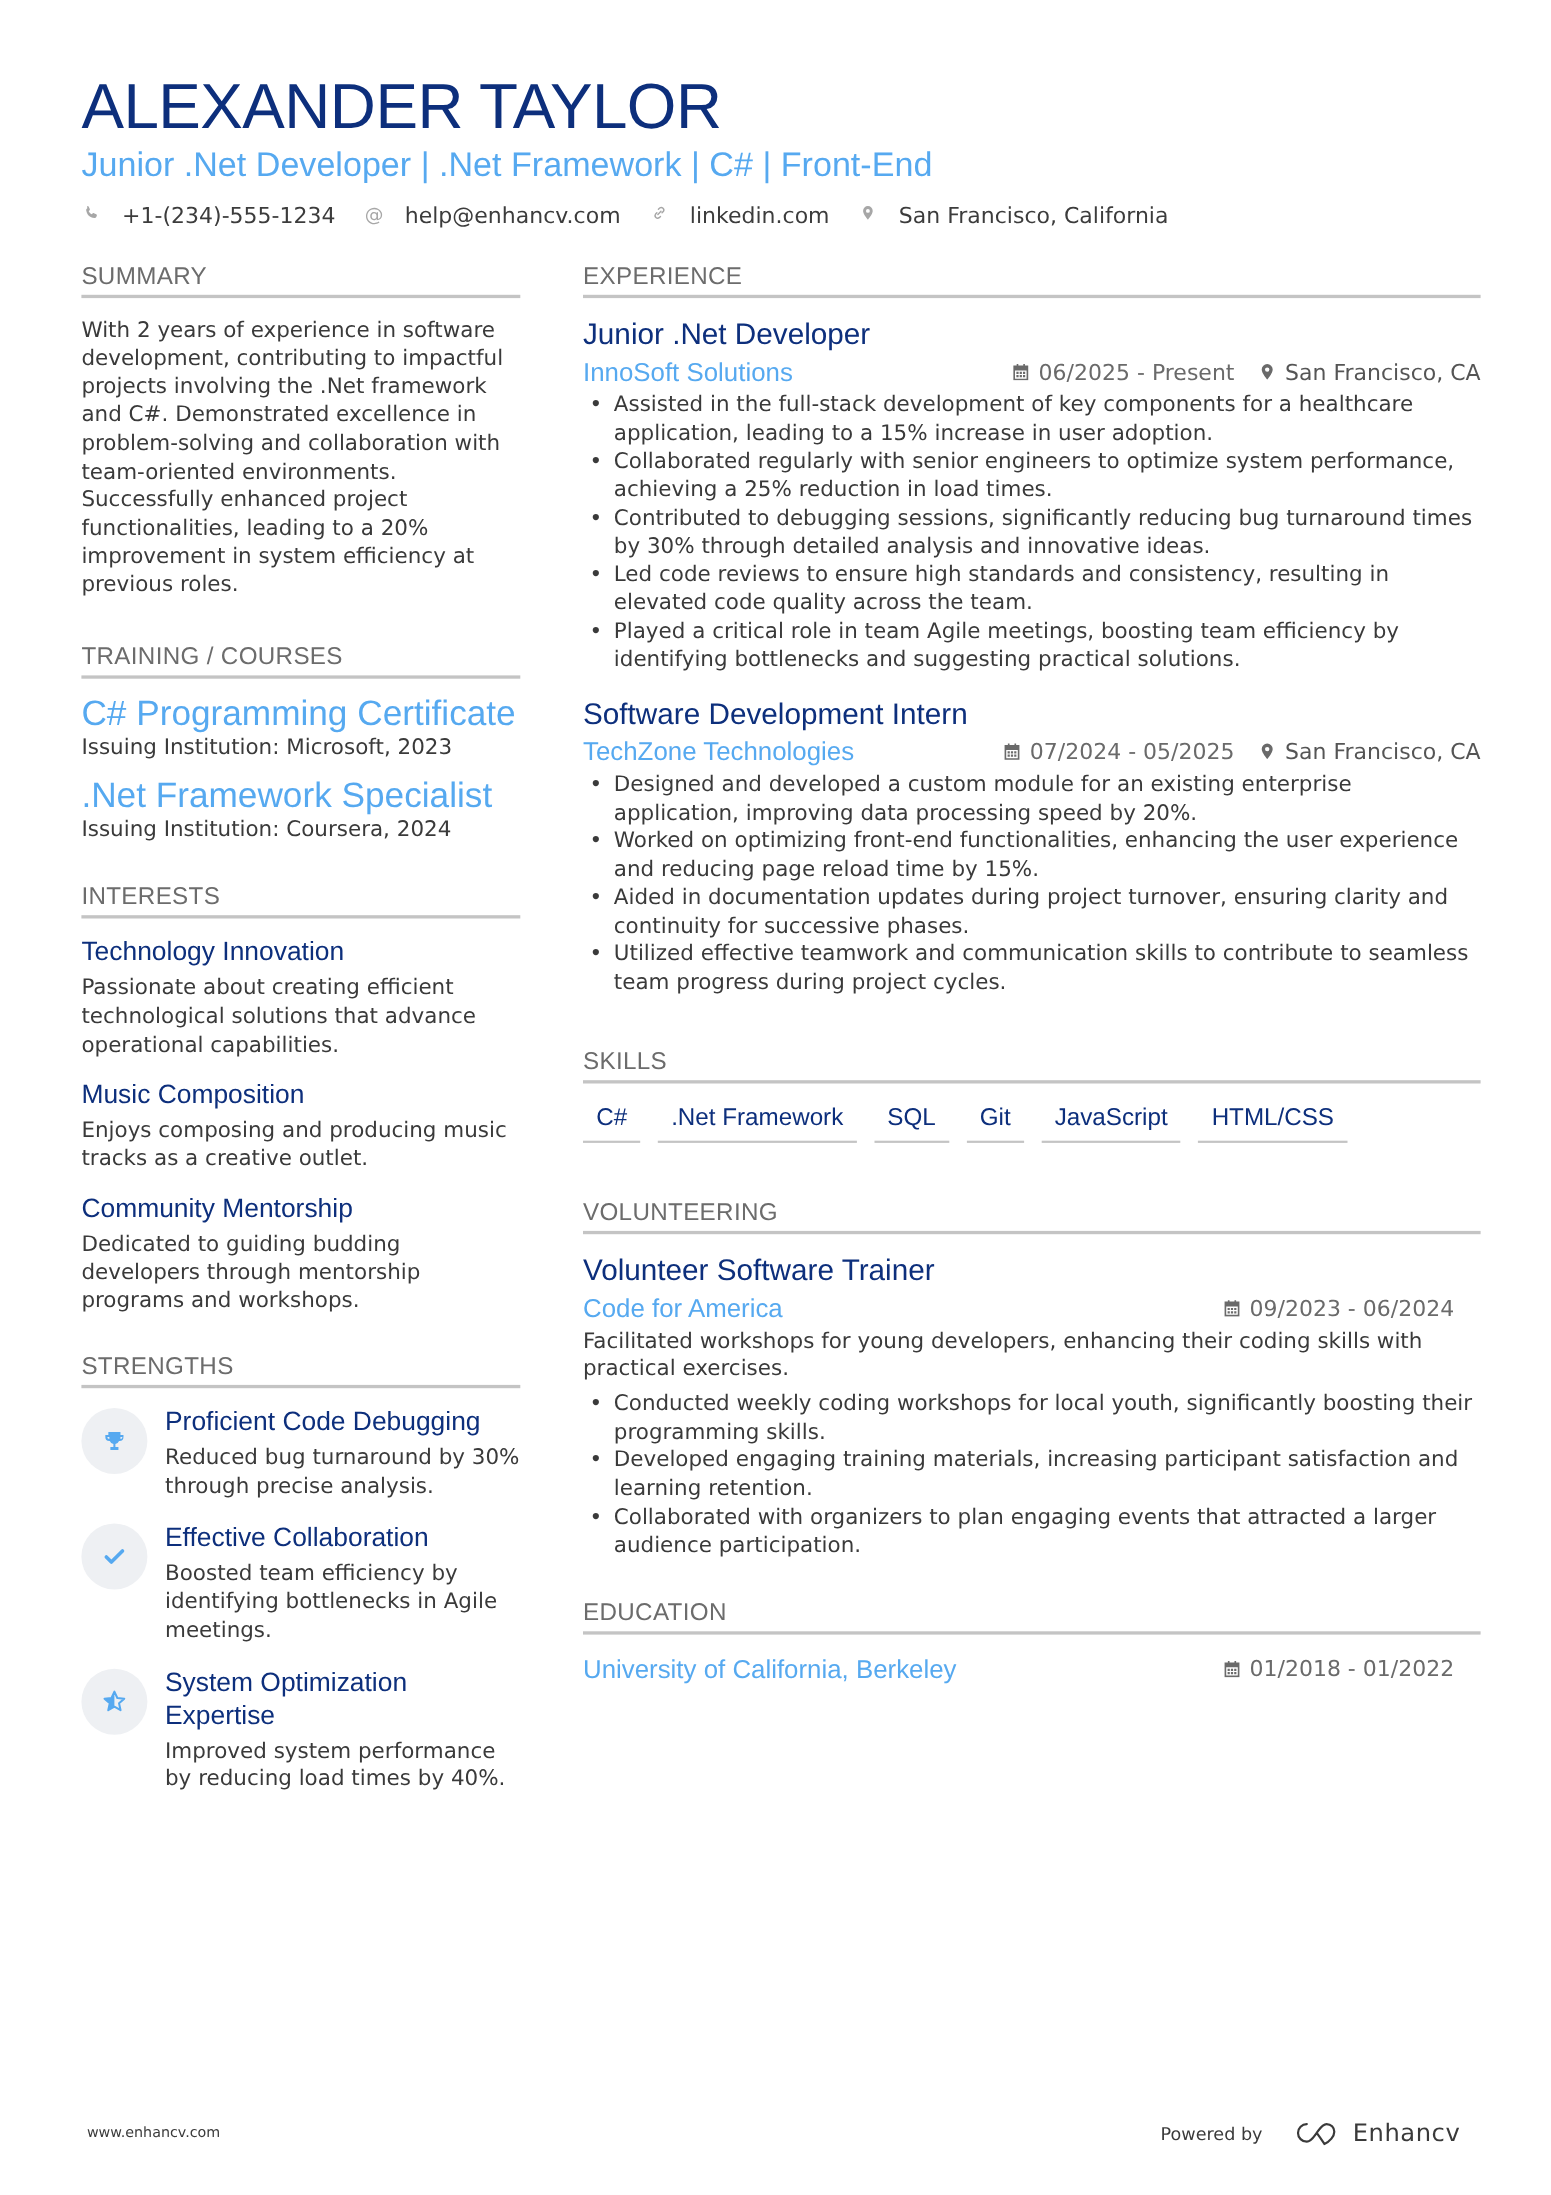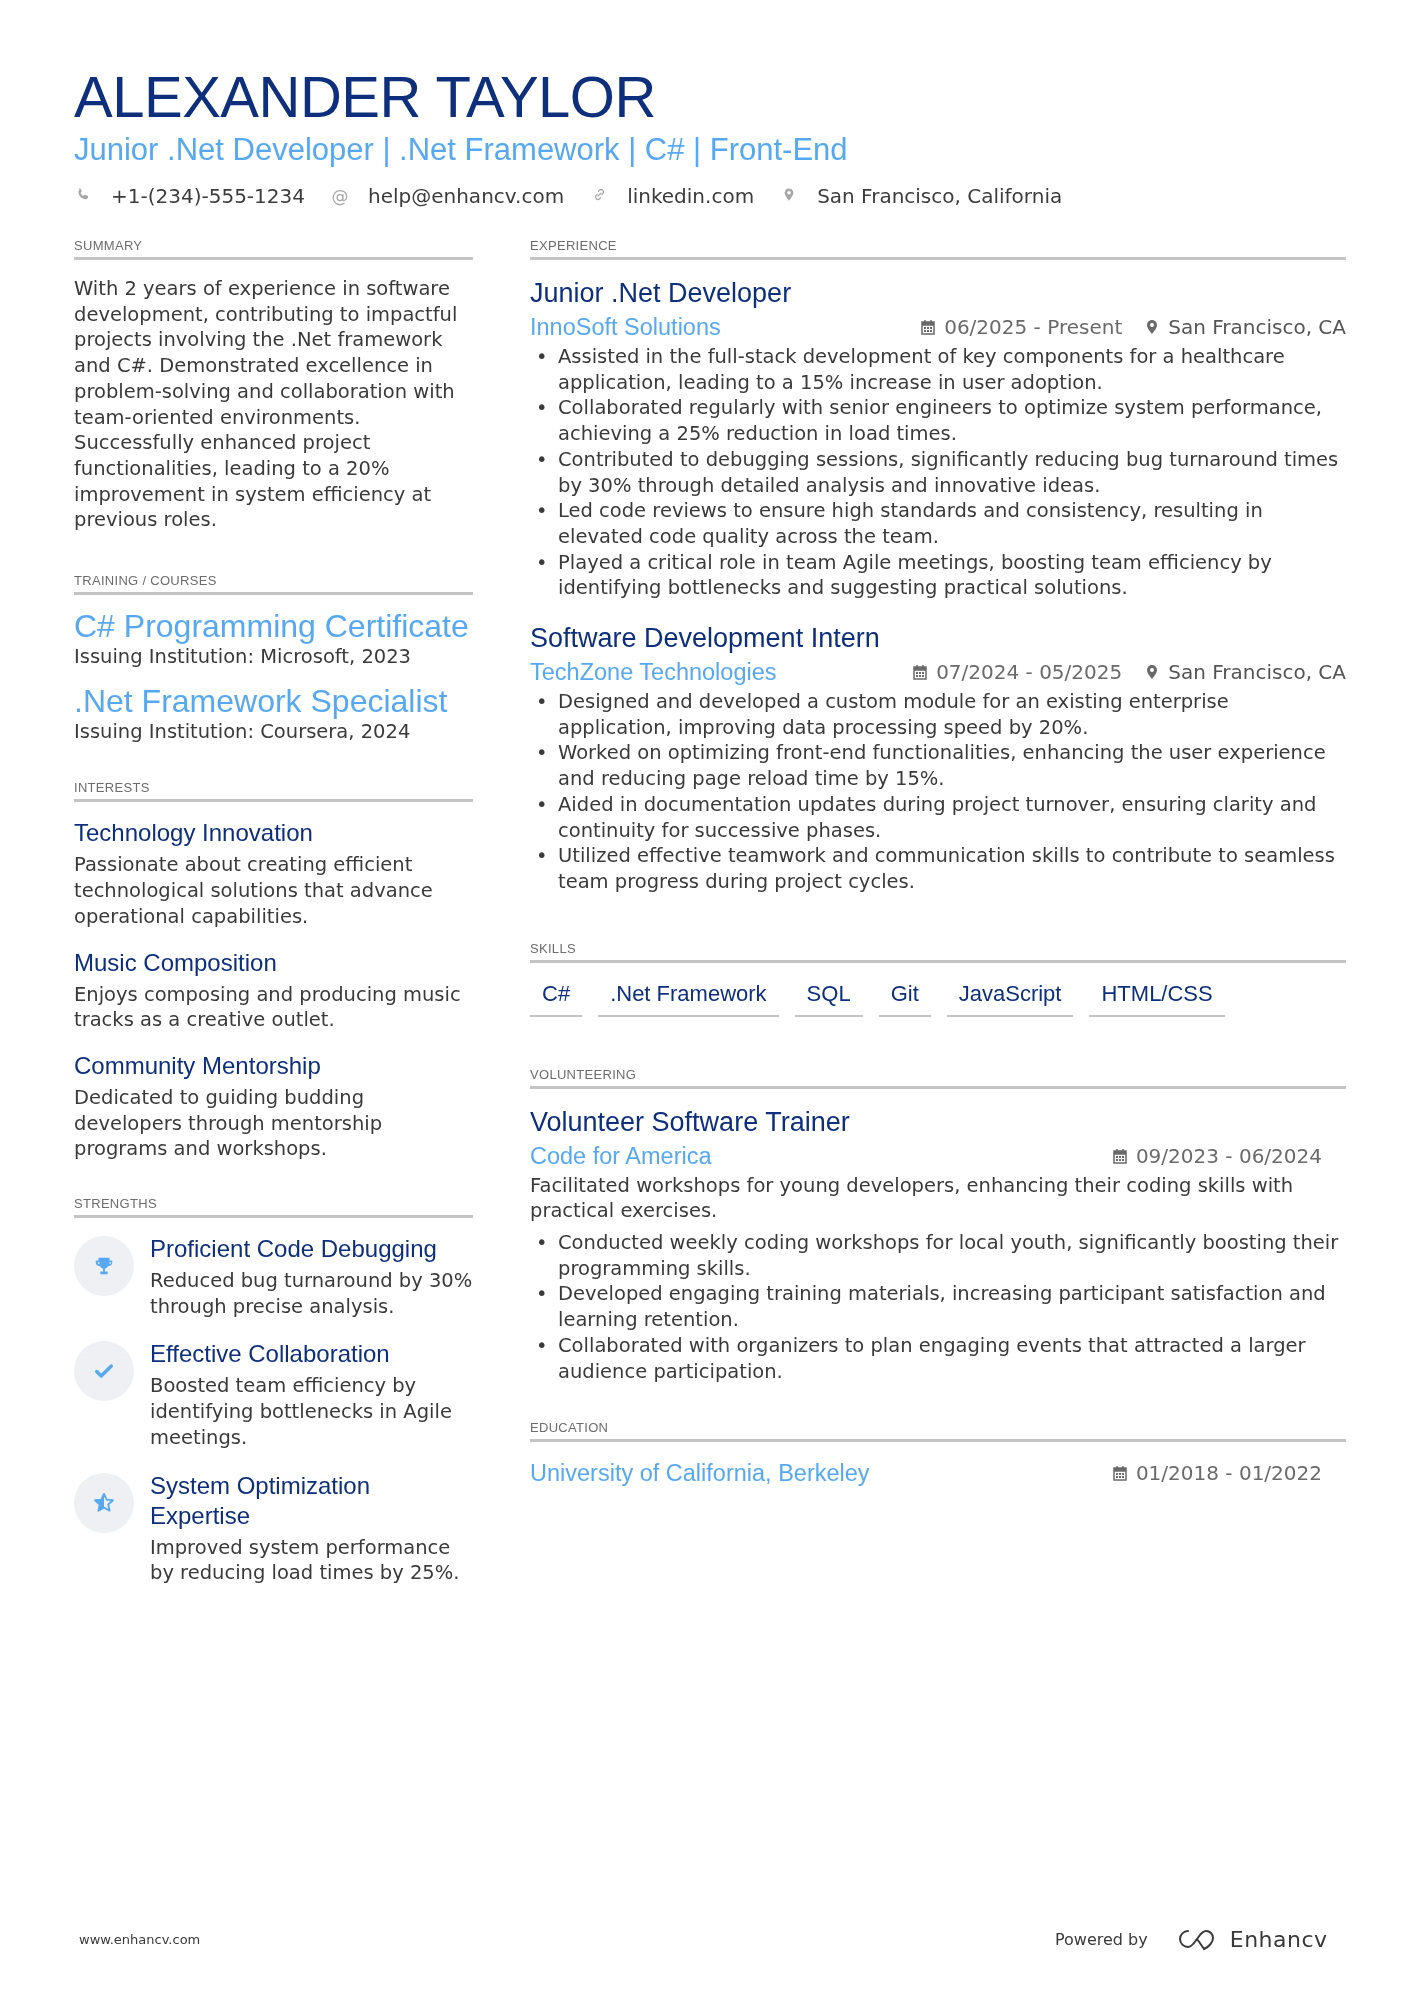--- a/index.html
+++ b/index.html
@@ -13,21 +13,21 @@
   .headline { font-family: "Liberation Sans", sans-serif; font-size: 31px; line-height: 40px; color: #56a9f0; margin-top: -2px; }
   .contacts { display: flex; gap: 26px; margin-top: 14px; font-size: 20px; color: #3c3c3c; align-items: center; }
   .contact { display: flex; align-items: center; gap: 19px; }
   .cicon { color: #a7a7a7; font-size: 17px; width: 18px; text-align: center; }
 
   
   .col-left { position: absolute; left: 74px; top: 238px; width: 399px; }
   .col-right { position: absolute; left: 530px; top: 238px; width: 816px; }
 
   .section { margin-bottom: 34px; }
-  .section-title { font-family: "Liberation Sans", sans-serif; font-size: 13px; color: #6c6c6c; letter-spacing: 0.3px; padding-bottom: 4px; border-bottom: 3px solid #c4c4c4; margin-bottom: 16px; }
+  .section-title { font-family: "Liberation Sans", sans-serif; font-size: 22px; color: #6c6c6c; letter-spacing: 0.3px; padding-bottom: 4px; border-bottom: 3px solid #c4c4c4; margin-bottom: 16px; }
 
   .body-text { font-size: 19.5px; line-height: 25.7px; color: #3a3a3a; }
 
   .subhead-light { font-family: "Liberation Sans", sans-serif; font-size: 32px; line-height: 30px; color: #56a9f0; }
   .subhead-dark { font-family: "Liberation Sans", sans-serif; font-size: 24px; line-height: 30px; color: #0d2f7c; }
 
   .course { margin-bottom: 16px; }
   .course .subhead-light { margin-bottom: 3px; }
 
   .interest { margin-bottom: 18px; }
@@ -165,21 +165,21 @@
       </div>
       <div class="strength">
         <div class="s-icon">
           <svg viewBox="0 0 24 24">
               <path d="M12 2l2.9 6.3 6.9.7-5.2 4.6 1.5 6.8L12 17l-6.1 3.4 1.5-6.8L2.2 9l6.9-.7z" fill="none" stroke="#56a9f0" stroke-width="2" stroke-linejoin="round"></path>
               <path d="M12 2L9.1 8.3 2.2 9l5.2 4.6-1.5 6.8L12 17z" fill="#56a9f0"></path>
             </svg>
         </div>
         <div class="s-body">
           <div class="subhead-dark">System Optimization Expertise</div>
-          <div class="body-text">Improved system performance by reducing load times by 25%.</div>
+          <div class="body-text">Improved system performance by reducing load times by 40%.</div>
         </div>
       </div>
     </div>
   </div>
 
   <div class="col-right">
 
     <div class="section" style="margin-bottom:46px;">
       <div class="section-title">EXPERIENCE</div>
 

